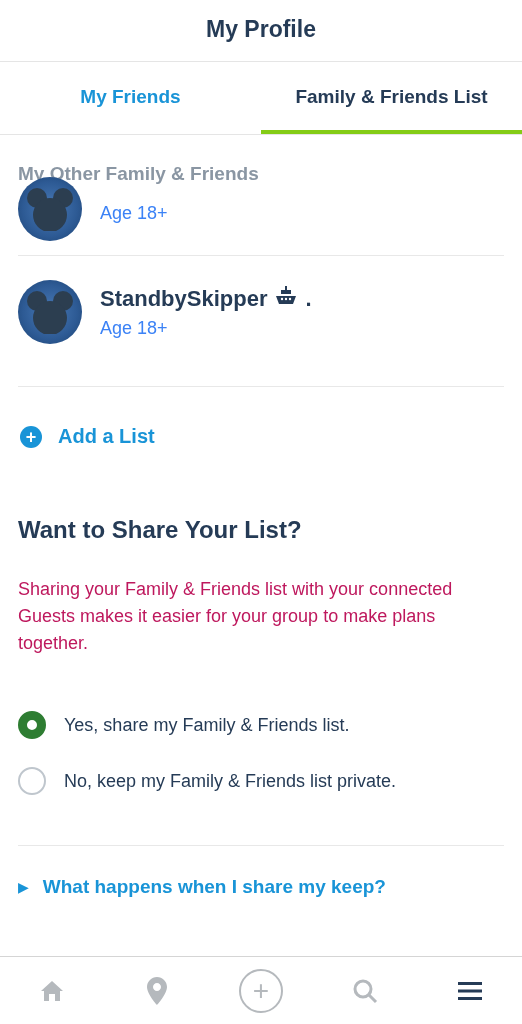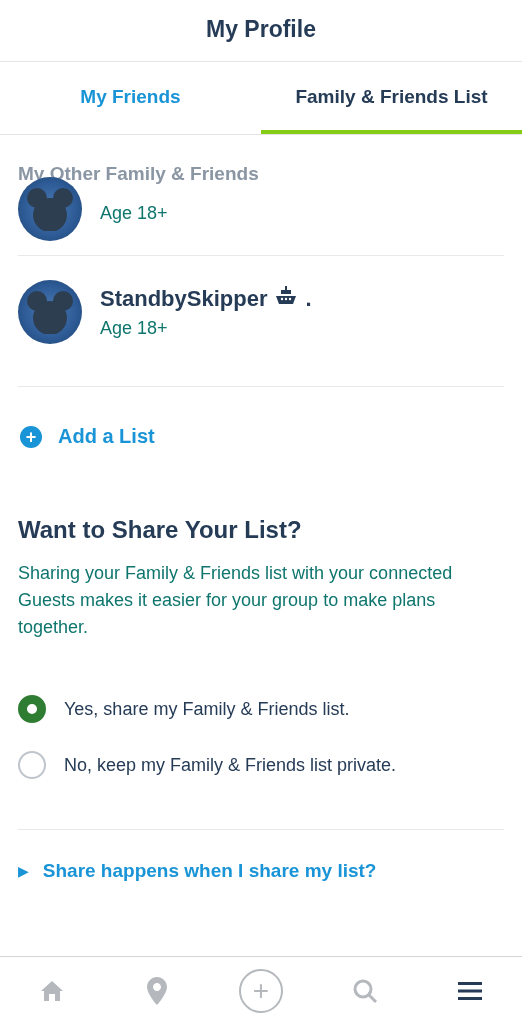--- a/index.html
+++ b/index.html
@@ -92,21 +92,21 @@
     .guest-name {
       font-size: 22px;
       font-weight: 700;
       color: #253b56;
       display: flex;
       align-items: center;
       gap: 8px;
     }
     .guest-age {
       font-size: 18px;
-      color: #0f766e;
+      color: #3b82f6;
     }
     .add-guest {
       display: flex;
       align-items: center;
       padding: 38px 0 0 2px;
       border-top: 1px solid #e8e8e8;
       margin-top: 18px;
       gap: 16px;
       cursor: pointer;
     }
@@ -132,22 +132,22 @@
       padding-top: 68px;
     }
     .share-title {
       font-size: 24px;
       font-weight: 700;
       color: #253b56;
     }
     .share-desc {
       font-size: 18px;
       line-height: 1.5;
-      color: #0f766e;
-      margin-top: 16px;
+      color: #be185d;
+      margin-top: 32px;
     }
     .radio-group {
       margin-top: 40px;
       padding-bottom: 36px;
       border-bottom: 1px solid #e8e8e8;
     }
     .radio-option {
       display: flex;
       align-items: center;
       padding: 14px 0;
@@ -296,21 +296,21 @@
         <div class="radio-label">Yes, share my Family &amp; Friends list.</div>
       </div>
       <div class="radio-option">
         <div class="radio-circle unselected"></div>
         <div class="radio-label">No, keep my Family &amp; Friends list private.</div>
       </div>
     </div>
 
     <div class="disclosure">
       <span class="disclosure-arrow">▶</span>
-      <span class="disclosure-text">Share happens when I share my list?</span>
+      <span class="disclosure-text">What happens when I share my keep?</span>
     </div>
   </div>
 
 </div>
 
 <div class="bottom-nav">
   <div class="nav-icon">
     <svg width="26" height="24" viewBox="0 0 26 24" fill="currentColor">
       <path d="M13 2 L24 12 L21 12 L21 22 L16 22 L16 15 L10 15 L10 22 L5 22 L5 12 L2 12 Z"></path>
     </svg>

